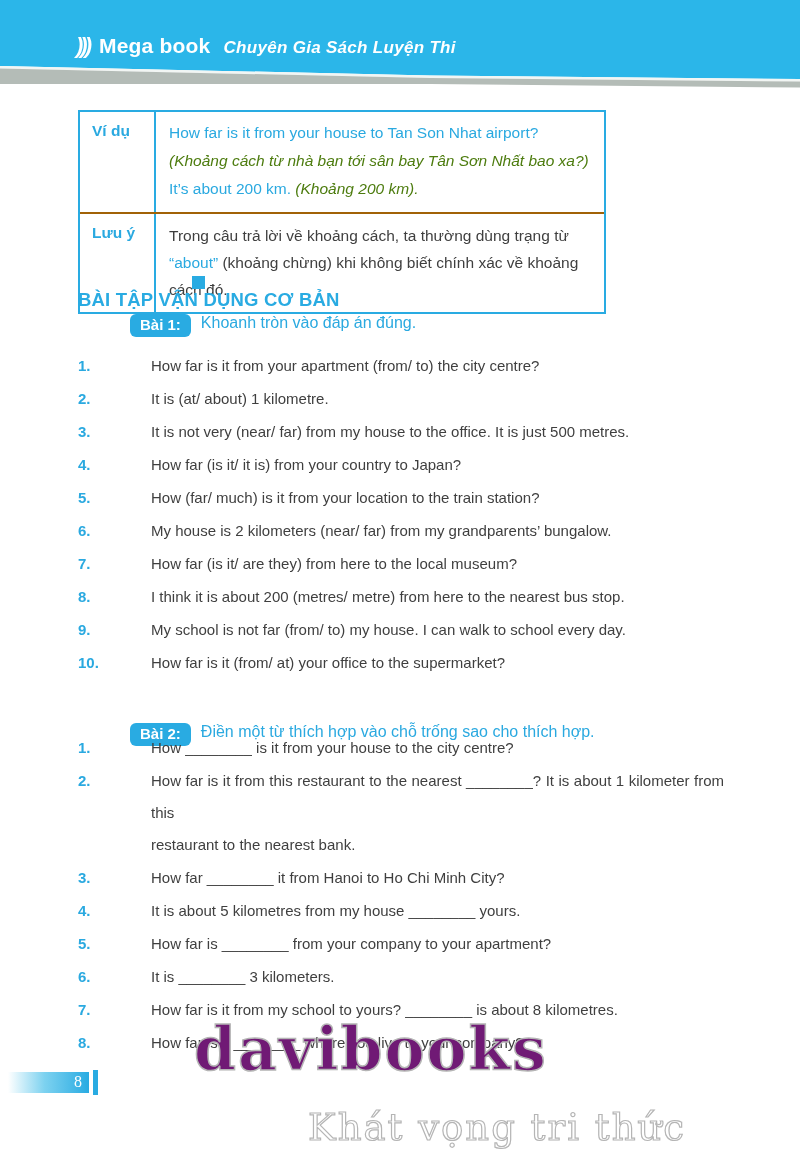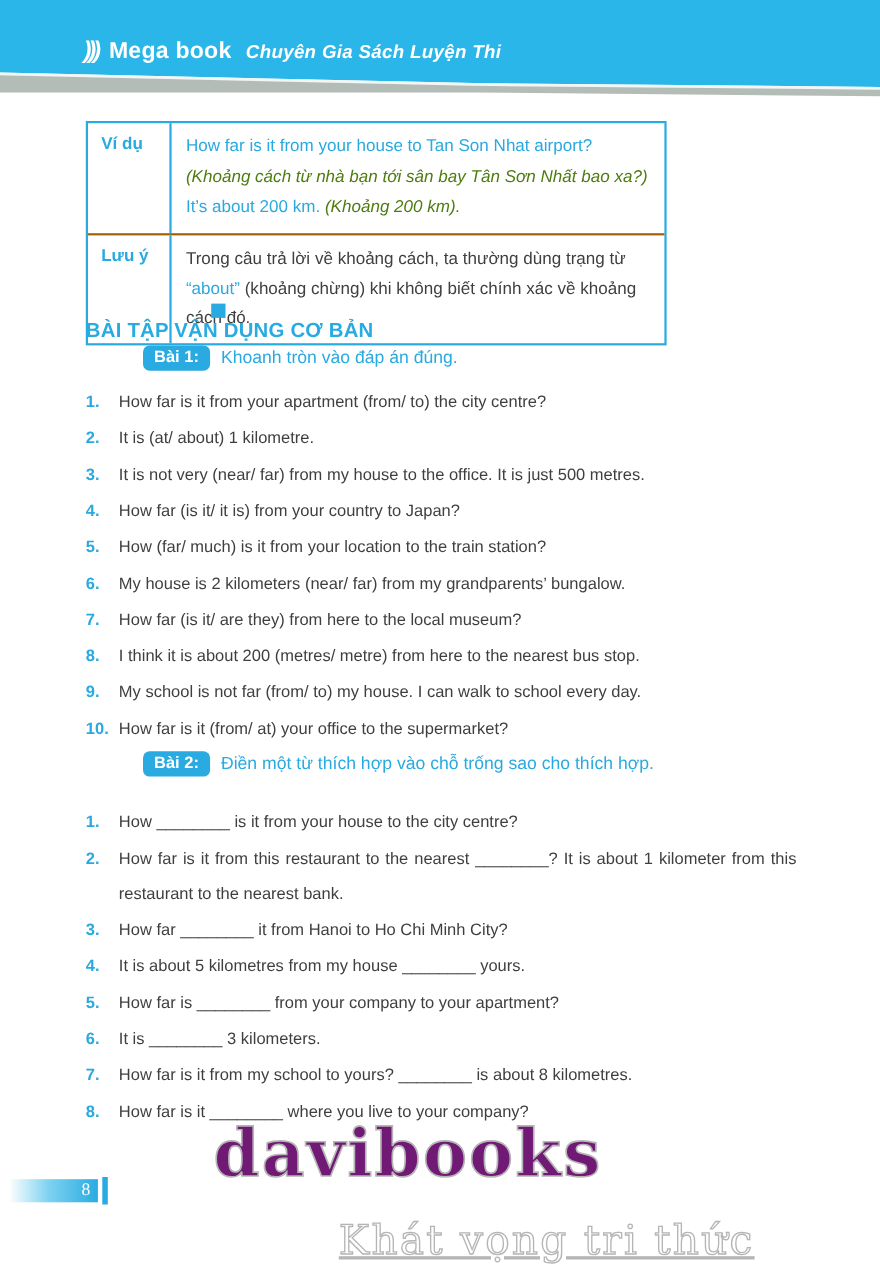--- a/index.html
+++ b/index.html
@@ -25,48 +25,48 @@
   .trow.note .tcontent { line-height:27px; padding-top:8px; }
   .cyan { color:#2aa9e0; }
   .vi { font-style:italic; color:#4d7c0f; }
 
   
   .section-head { position:absolute; left:78px; top:276px; display:flex; align-items:center;flex-direction:column; }
   .bullet { width:13px; height:13px; background:#29abe2; margin-right:21px; }
   .section-title { color:#29abe2; font-weight:bold; font-size:18.5px; letter-spacing:0.2px; }
 
   
-  .ex-head { position:absolute; left:110px; display:flex; align-items:center;padding-left:20px; }
+  .ex-head { position:absolute; left:110px; display:flex; align-items:flex-start;padding-left:20px; }
   .ex-head.one { top:314px; }
-  .ex-head.two { top:683px; }
+  .ex-head.two { top:723px; }
   .badge { background:#29abe2; color:#fff; font-weight:bold; font-size:15px; padding:2px 10px 4px 10px; border-radius:6px; margin-right:10px; }
   .instruction { color:#2aa9e0; font-weight:normal; font-size:16px; }
 
   
   .list { position:absolute; left:78px; width:646px; list-style:none; margin:0; padding:0; }
   .list.one { top:357px; }
   .list.two { top:732px; }
   .item { display:flex; font-size:15px; }
   .list.one .item { line-height:17px; margin-bottom:16px; }
   .list.two .item { line-height:32px; margin-bottom:1px; }
   .num { flex:0 0 30px; color:#2aa9e0; font-weight:bold; }
-  .txt { flex:1; }
+  .txt { flex:1;margin-left:43px; }
   .line { display:block; }
   .justify-last { text-align:justify; text-align-last:justify; }
 
   
   .page-bar { position:absolute; left:8px; top:1072px; width:81px; height:21px;
     background:linear-gradient(90deg,#ffffff 0%,#7dd2f0 45%,#29abe2 100%);
     color:#fff; font-family:"Liberation Serif", serif; font-size:16px;
     text-align:right; padding-right:7px; box-sizing:border-box; line-height:20px; }
   .page-rule { position:absolute; left:93px; top:1070px; width:5px; height:25px; background:#29abe2; }
   .wm-title { position:absolute; left:194px; top:1018px; font-family:"DejaVu Serif", serif;
     font-size:60px; line-height:1.05; color:#701a75; -webkit-text-stroke:1.5px #b5b5b5; letter-spacing:2px;font-weight:bold; }
   .wm-sub { position:absolute; left:308px; top:1106px; font-family:"DejaVu Serif", serif;
-    font-size:37px; color:#ffffff; -webkit-text-stroke:1.2px #b5b5b5; letter-spacing:2px;text-decoration:underline; }
+    font-size:37px; color:#ffffff; -webkit-text-stroke:1.2px #b5b5b5; letter-spacing:2px; }
 </style>
 </head>
 <body>
 
 <div class="page">
 
   <div class="header">
     <svg width="800" height="92" viewBox="0 0 800 92">
       <polygon points="0,0 800,0 800,79 430,75.5 0,66" fill="#2bb6e9"></polygon>
       <polygon points="0,66 430,75.5 800,79 800,81.5 430,78 0,68.5" fill="#f2f6f4"></polygon>

